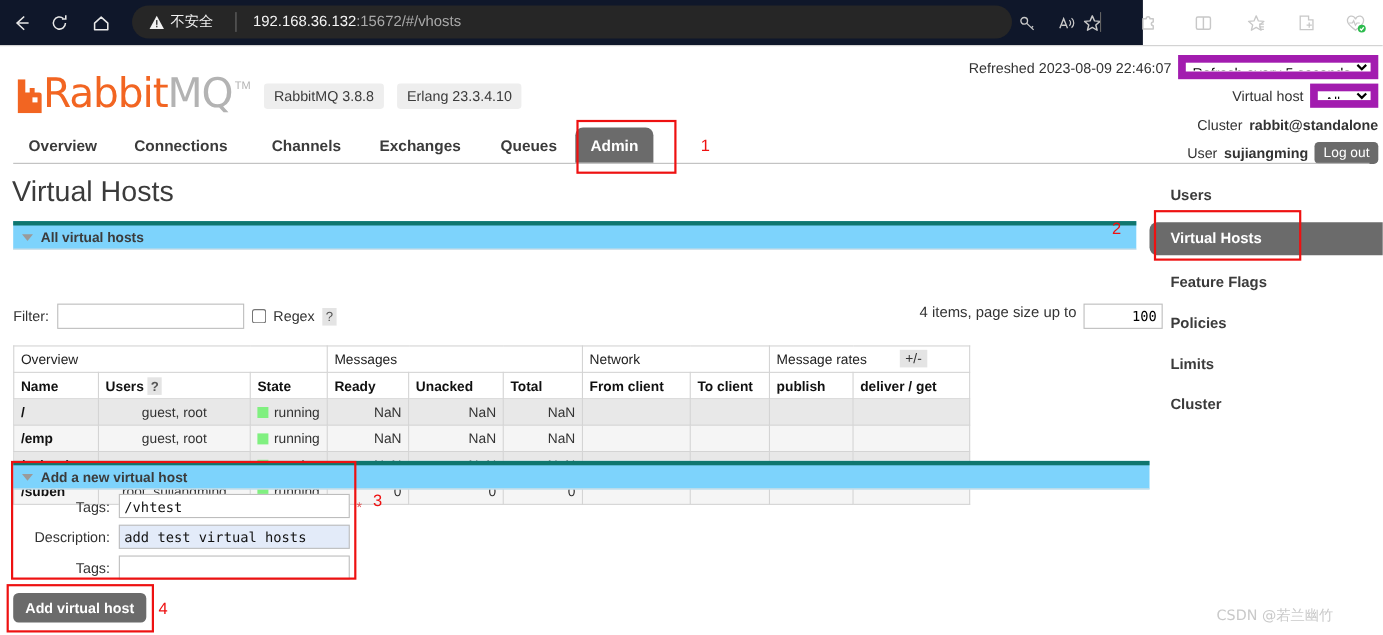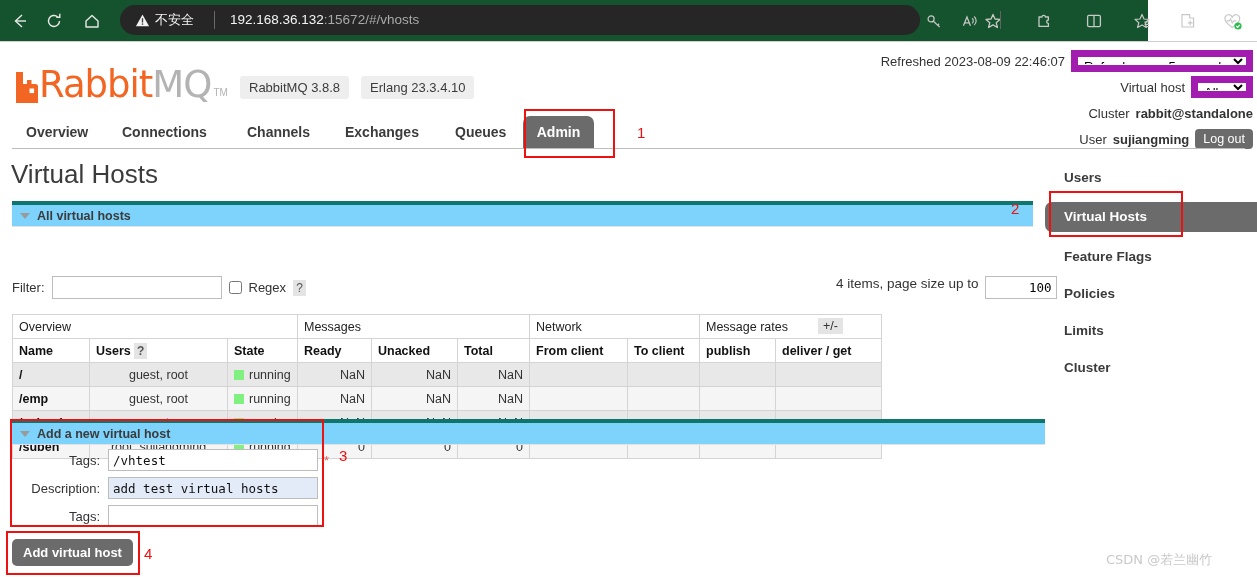--- a/index.html
+++ b/index.html
@@ -4,22 +4,22 @@
 <style>
   html,body{margin:0;padding:0;}
   body{
     width:1257px;height:577px;overflow:hidden;
     background:#fff;
     font-family:"Liberation Sans","DejaVu Sans",sans-serif;
     font-size:13px;color:#222;
   }
   
   #browser-bar{
-    position:absolute;left:0;top:0;width:1148px;height:41px;
-    background:#14532d;
+    position:absolute;left:0;top:0;width:1039px;height:41px;
+    background:#0f172a;
   }
   .nav-btn{
     position:absolute;top:7px;width:28px;height:28px;
     display:flex;align-items:center;justify-content:center;
     color:#e8e8e8;border-radius:4px;
   }
   #back-button{left:6px;}
   #reload-button{left:40px;}
   #home-button{left:78px;}
   .nav-btn svg{display:block;}
@@ -49,21 +49,21 @@
   #browser-shadow{position:absolute;left:0;top:41px;width:1257px;height:1px;background:#cfcfcf;}
 
   
   #page{position:absolute;left:0;top:44px;width:1257px;height:533px;background:#fff;}
 
   
   #logo-wrap{position:absolute;left:16px;top:16px;height:44px;display:flex;align-items:flex-end;}
   #logo-text{font-family:"DejaVu Sans",sans-serif;font-size:37px;letter-spacing:-1px;line-height:38px;}
   #logo-text .rabbit{color:#f26522;}
   #logo-text .mq{color:#b3b3b3;}
-  #logo-tm{font-size:10px;color:#b3b3b3;margin-left:2px;margin-bottom:6px;}
+  #logo-tm{font-size:10px;color:#b3b3b3;margin-left:2px;margin-bottom:20px;}
   #logo-mark{
     display:inline-block;position:relative;width:22px;height:30px;margin-right:1px;margin-bottom:2px;
   }
   .badge{
     display:inline-block;background:#eeeeee;color:#3b3b3b;
     padding:4px 9px;border-radius:3px;font-size:13px;
   }
   #version-badges{position:absolute;left:240px;top:32px;display:flex;gap:12px;}
 
   

